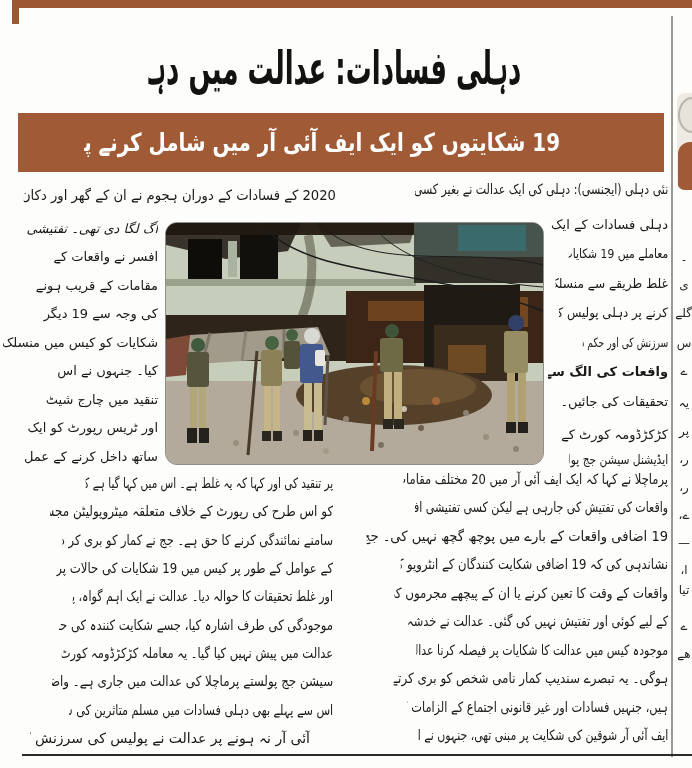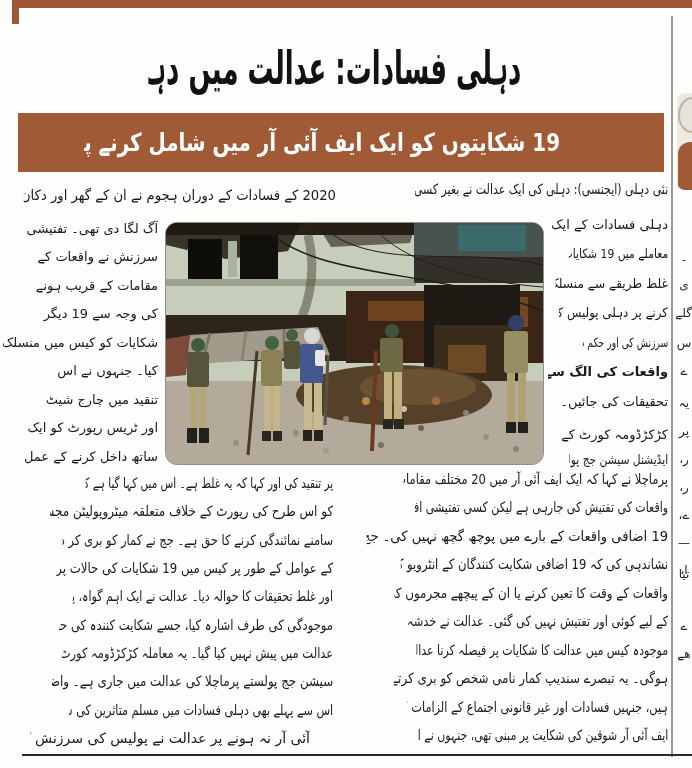--- a/index.html
+++ b/index.html
@@ -77,22 +77,22 @@
 <div class="fl narrow fitj" style="left:548px;top:214px;width:120px;">دہلی فسادات کے ایک</div>
 <div class="fl narrow fitj" style="left: 548px; top: 243px; width: 120px; transform: scaleX(0.827586); transform-origin: right center;">معاملے میں 19 شکایات کو</div>
 <div class="fl narrow fitj" style="left: 548px; top: 273px; width: 120px; transform: scaleX(0.9375); transform-origin: right center;">غلط طریقے سے منسلک</div>
 <div class="fl narrow fitj" style="left: 548px; top: 302px; width: 120px; transform: scaleX(0.909091); transform-origin: right center;">کرنے پر دہلی پولیس کی</div>
 <div class="fl narrow fitj" style="left: 548px; top: 332px; width: 120px; transform: scaleX(0.710059); transform-origin: right center;">سرزنش کی اور حکم دیا ہے کہ</div>
 <div class="fl narrow fitj" style="left:548px;top:361px;width:120px;font-weight:bold;">واقعات کی الگ سے</div>
 <div class="fl narrow fitj" style="left:548px;top:391px;width:120px;">تحقیقات کی جائیں۔</div>
 <div class="fl narrow fitj" style="left:548px;top:424px;width:120px;">کڑکڑڈومہ کورٹ کے</div>
 <div class="fl narrow fitj" style="left: 548px; top: 449px; width: 120px; transform: scaleX(0.821918); transform-origin: right center;">ایڈیشنل سیشن جج پولستے</div>
 
-<div class="fl narrow fitj" style="left:2px;top:218px;width:156px;">آگ لگا دی تھی۔ تفتیشی</div>
-<div class="fl narrow fitj" style="left:2px;top:246px;width:156px;">سرزنش نے واقعات کے</div>
+<div class="fl narrow fitj" style="left:2px;top:218px;width:156px;font-style:italic;">آگ لگا دی تھی۔ تفتیشی</div>
+<div class="fl narrow fitj" style="left:2px;top:246px;width:156px;">افسر نے واقعات کے</div>
 <div class="fl narrow fitj" style="left:2px;top:275px;width:156px;">مقامات کے قریب ہونے</div>
 <div class="fl narrow fitj" style="left:2px;top:303px;width:156px;">کی وجہ سے 19 دیگر</div>
 <div class="fl narrow fitj" style="left: 2px; top: 332px; width: 156px; transform: scaleX(0.993631); transform-origin: right center;">شکایات کو کیس میں منسلک</div>
 <div class="fl narrow fitj" style="left:2px;top:360px;width:156px;">کیا۔ جنہوں نے اس</div>
 <div class="fl narrow fitj" style="left:2px;top:389px;width:156px;">تنقید میں چارج شیٹ</div>
 <div class="fl narrow fitj" style="left:2px;top:417px;width:156px;">اور ٹریس رپورٹ کو ایک</div>
 <div class="fl narrow fitj" style="left:2px;top:446px;width:156px;">ساتھ داخل کرنے کے عمل</div>
 
 <div class="abs photo">
   <svg viewBox="0 0 377 241" width="377" height="241">
@@ -239,17 +239,17 @@
 <span class="frag" style="top:303px;">گلے</span>
 <span class="frag" style="top:333px;">س</span>
 <span class="frag" style="top:361px;">ے</span>
 <span class="frag" style="top:393px;">یہ</span>
 <span class="frag" style="top:421px;">پر</span>
 <span class="frag" style="top:449px;">ر،</span>
 <span class="frag" style="top:477px;">ر،</span>
 <span class="frag" style="top:505px;">ے،</span>
 <span class="frag" style="top:533px;">—</span>
 <span class="frag" style="top:560px;">ا،</span>
-<span class="frag" style="top:564px;">تیا</span>
+<span class="frag" style="top:580px;">تیا</span>
 <span class="frag" style="top:616px;">ے</span>
 <span class="frag" style="top:644px;">ھے</span>
 
 <div class="abs bottom-rule"></div>
 
 </body></html>

